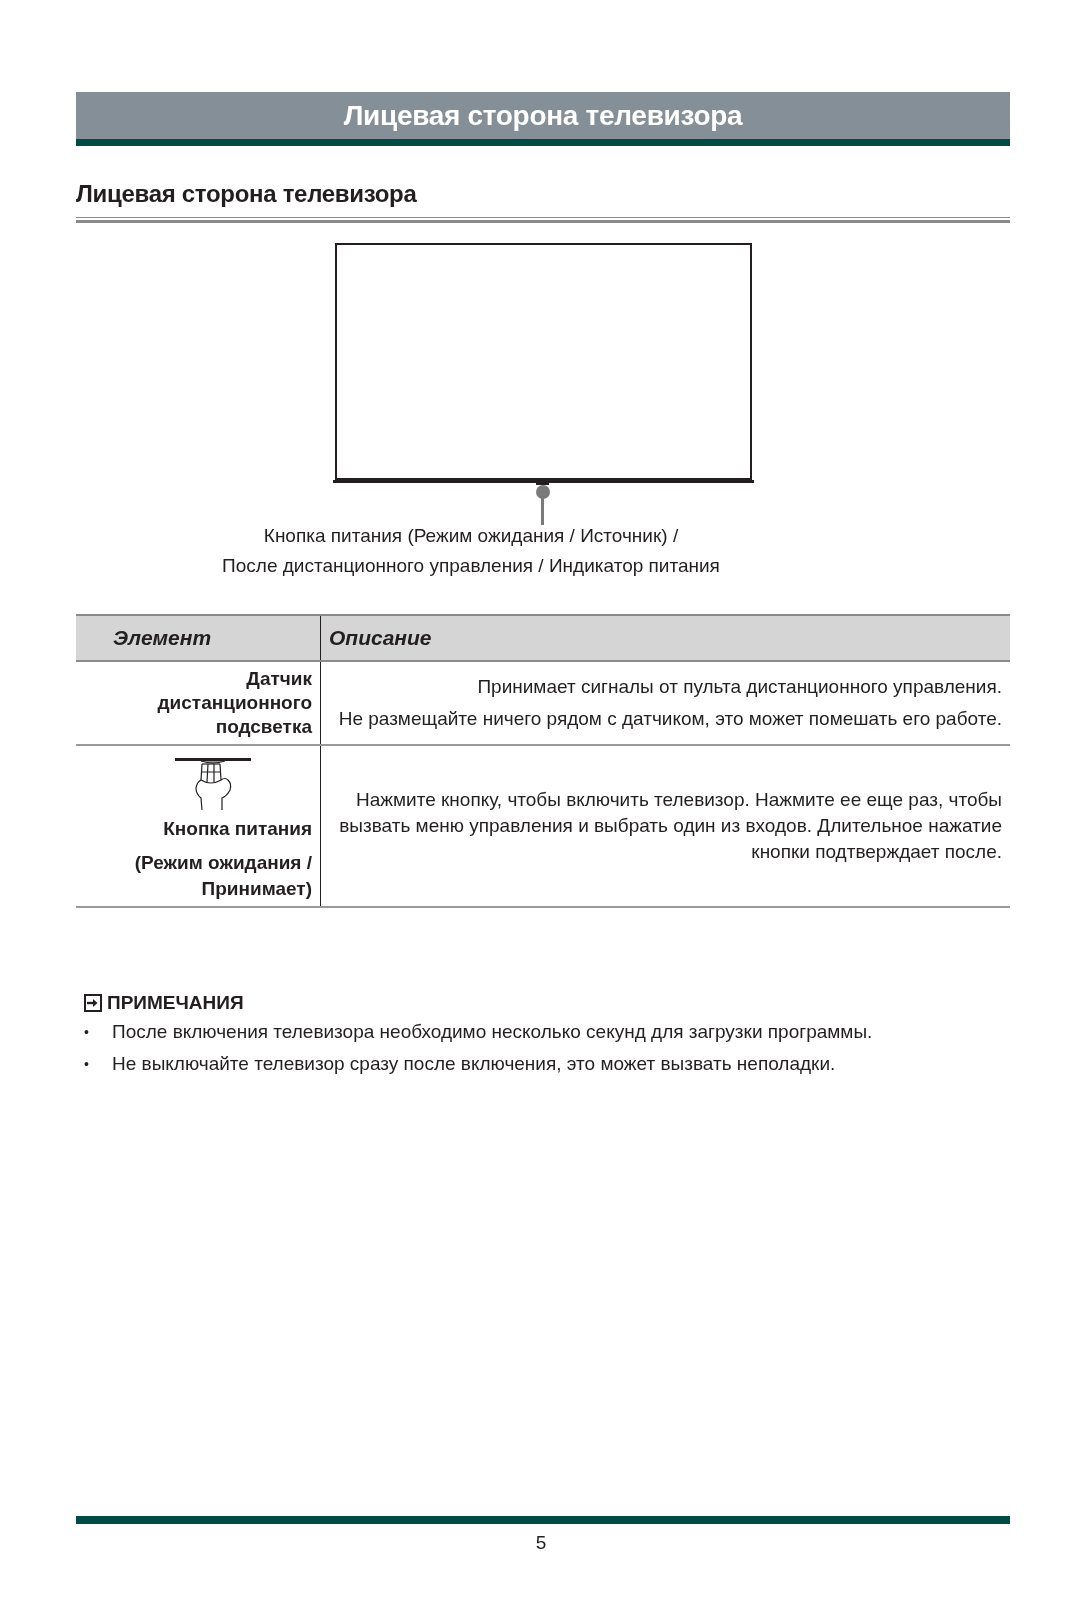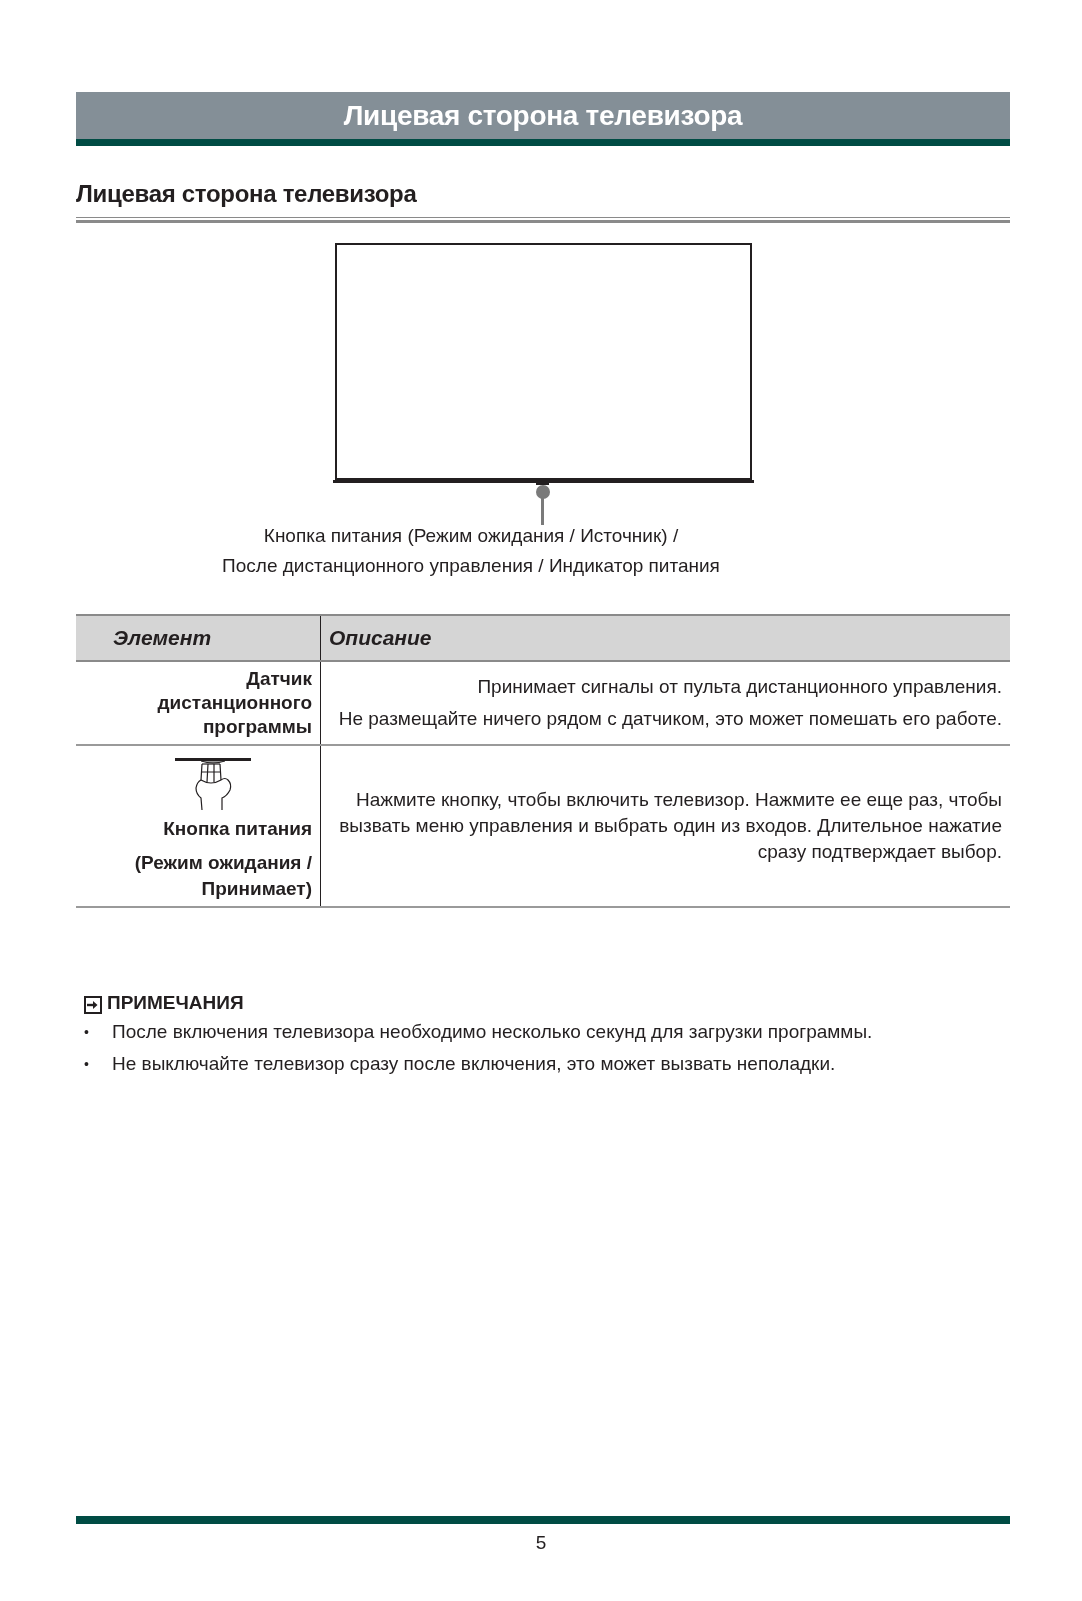--- a/index.html
+++ b/index.html
@@ -162,21 +162,21 @@
     }
     .row3 .elem .ln { display: block; line-height: 26px; }
     .row3 .elem .ln + .ln { margin-top: 8px; }
     .row3 .elem .ln.tight { margin-top: 0; }
 
     .notes-head {
       position: absolute;
       left: 84px;
       top: 992px;
       display: flex;
-      align-items: flex-end;
+      align-items: center;
       gap: 5px;
       font-weight: bold;
       font-size: 19px;
     }
     .notes-icon {
       width: 18px;
       height: 18px;
       display: inline-block;
     }
     .note {
@@ -237,21 +237,21 @@
     <tr>
       <th class="col1">Элемент</th>
       <th>Описание</th>
     </tr>
   </thead>
   <tbody>
     <tr class="row1">
       <td class="col1 elem">
         <div>Датчик</div>
         <div>дистанционного</div>
-        <div>программы</div>
+        <div>подсветка</div>
       </td>
       <td>
         <div class="desc-line">Принимает сигналы от пульта дистанционного управления.</div>
         <div class="desc-line">Не размещайте ничего рядом с датчиком, это может помешать его работе.</div>
       </td>
     </tr>
     <tr class="row3">
       <td class="col1 elem">
         <div class="hand-wrap">
           <svg width="76" height="54" viewBox="0 0 76 54">
@@ -264,21 +264,21 @@
             <path d="M26 22 Q36 28 46 22" stroke="#231f20" stroke-width="1.2" fill="none"></path>
           </svg>
         </div>
         <span class="ln">Кнопка питания</span>
         <span class="ln">(Режим ожидания /</span>
         <span class="ln tight">Принимает)</span>
       </td>
       <td class="desc">
         <div>Нажмите кнопку, чтобы включить телевизор. Нажмите ее еще раз, чтобы</div>
         <div>вызвать меню управления и выбрать один из входов. Длительное нажатие</div>
-        <div>сразу подтверждает выбор.</div>
+        <div>кнопки подтверждает после.</div>
       </td>
     </tr>
   </tbody>
 </table>
 
 <div class="notes-head">
   <svg class="notes-icon" viewBox="0 0 18 18">
     <rect x="1" y="1" width="16" height="16" fill="none" stroke="#231f20" stroke-width="2"></rect>
     <path d="M3 9 H11" stroke="#231f20" stroke-width="2.4"></path>
     <path d="M9 5 L13.5 9 L9 13 Z" fill="#231f20"></path>

